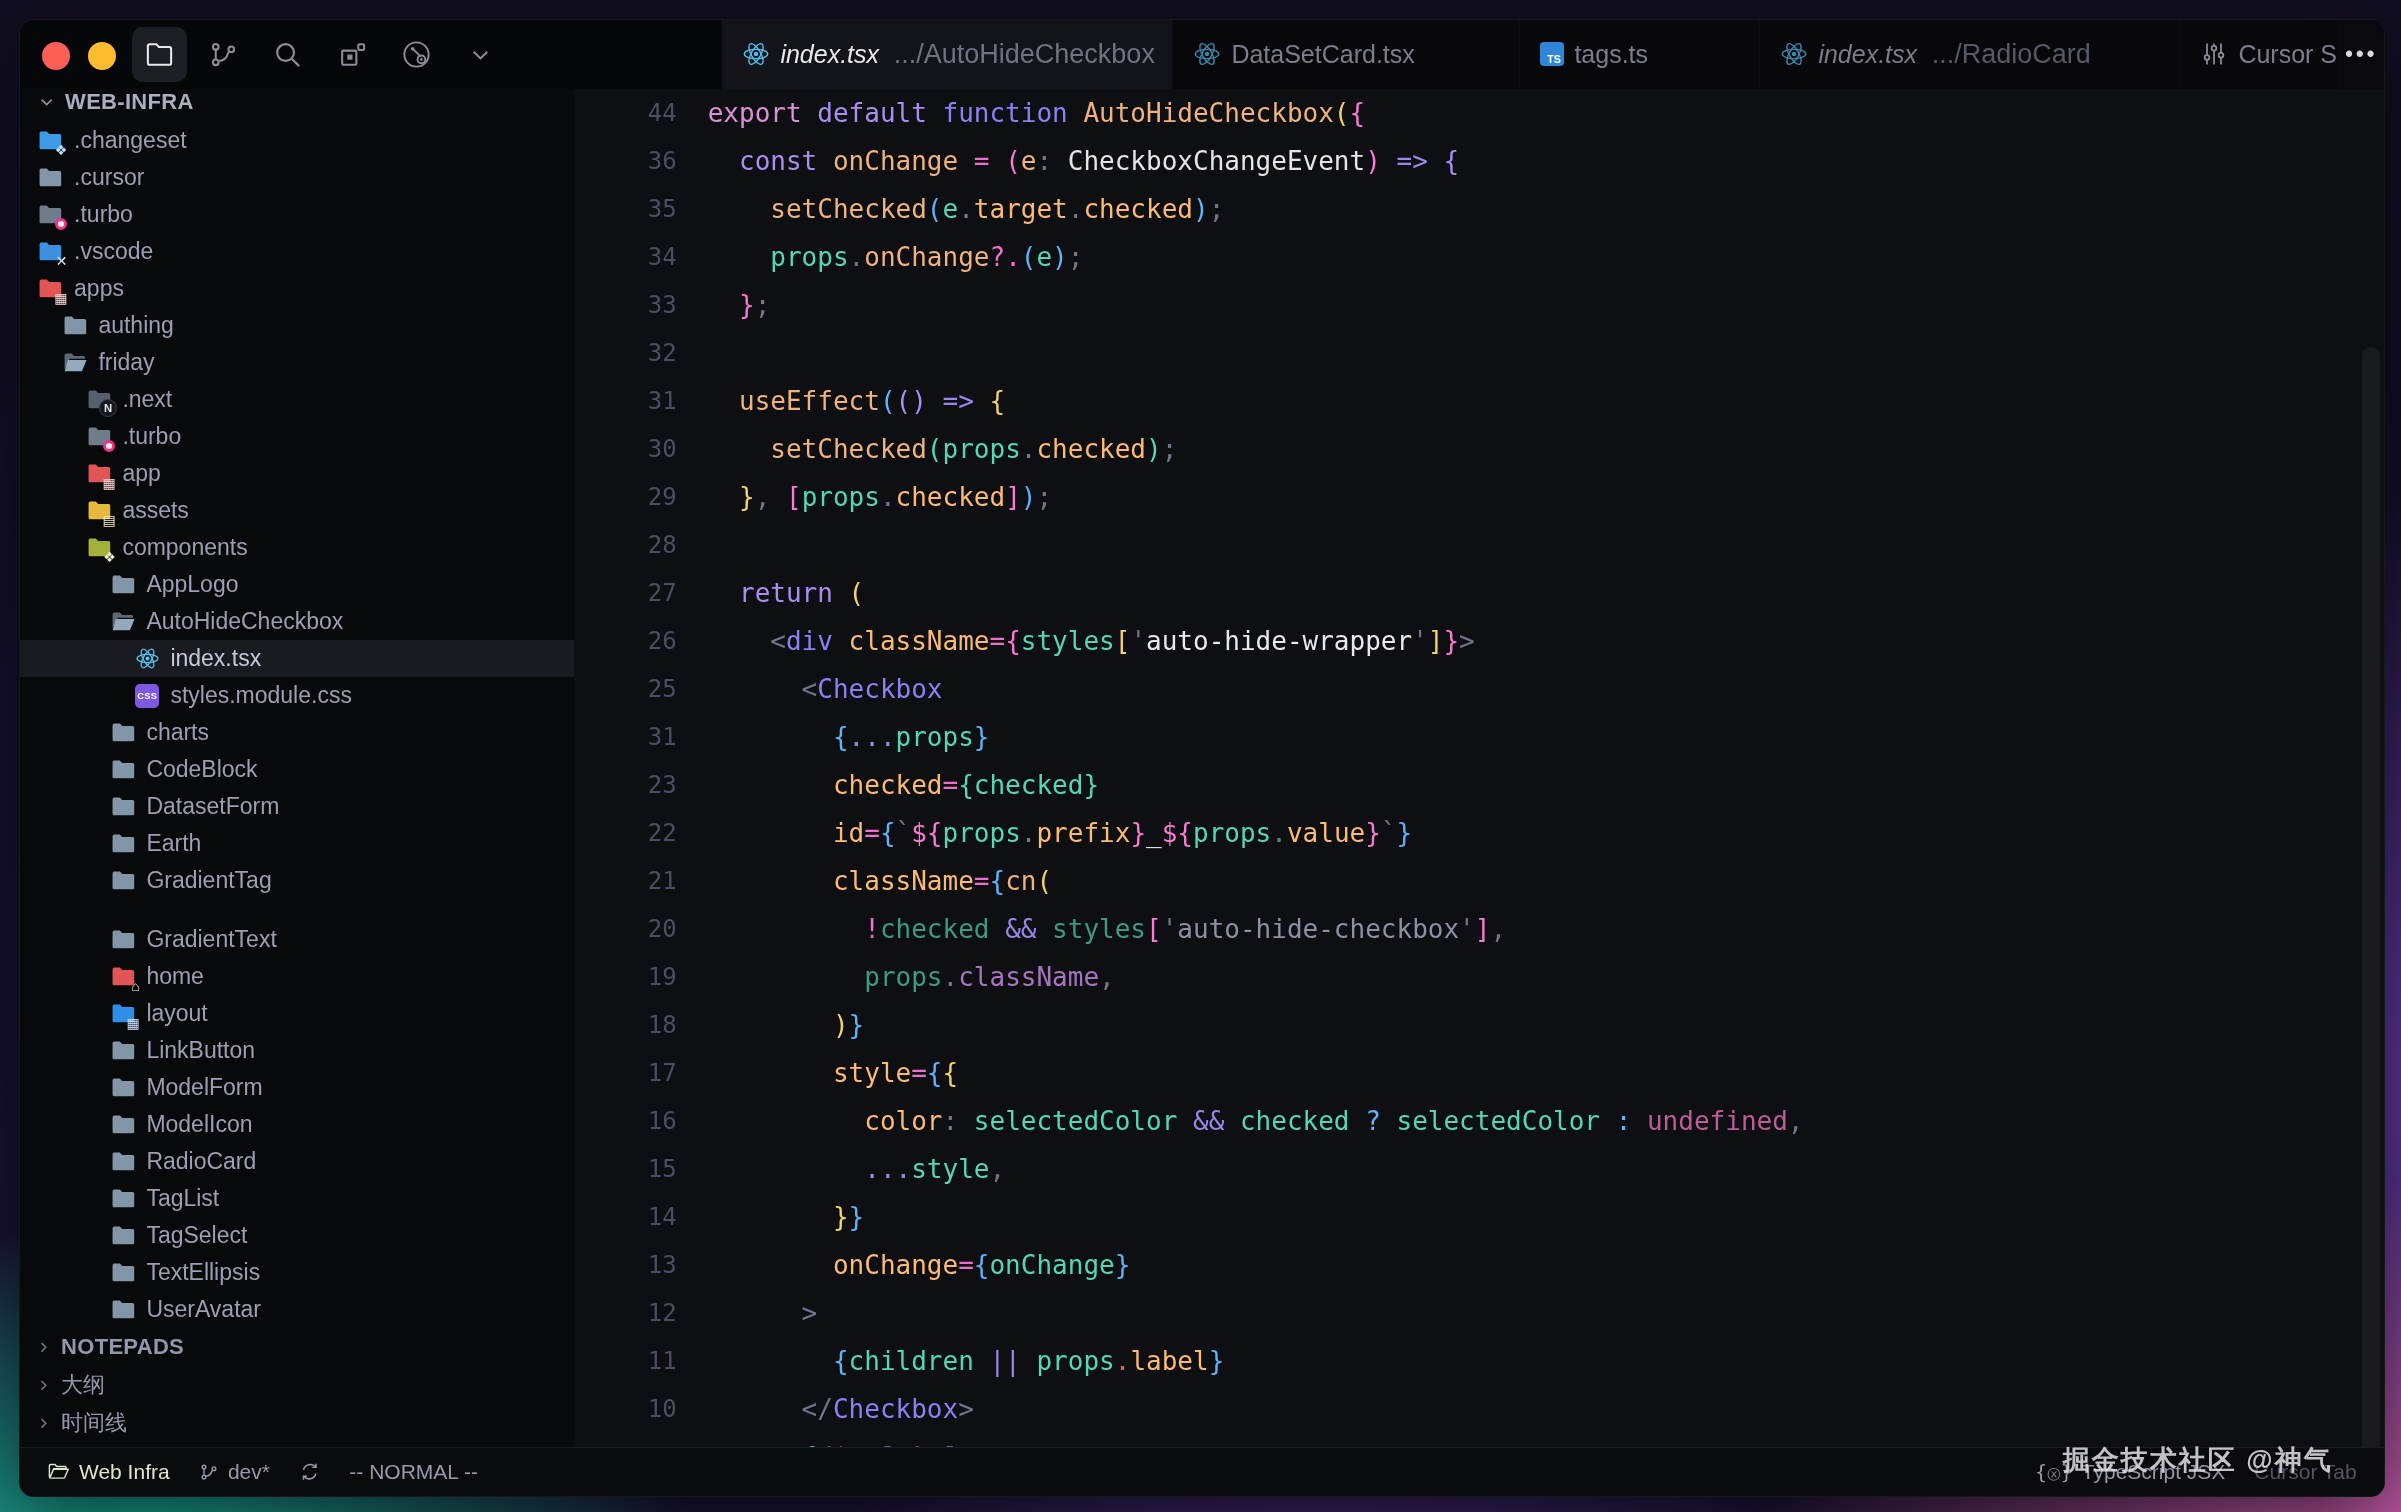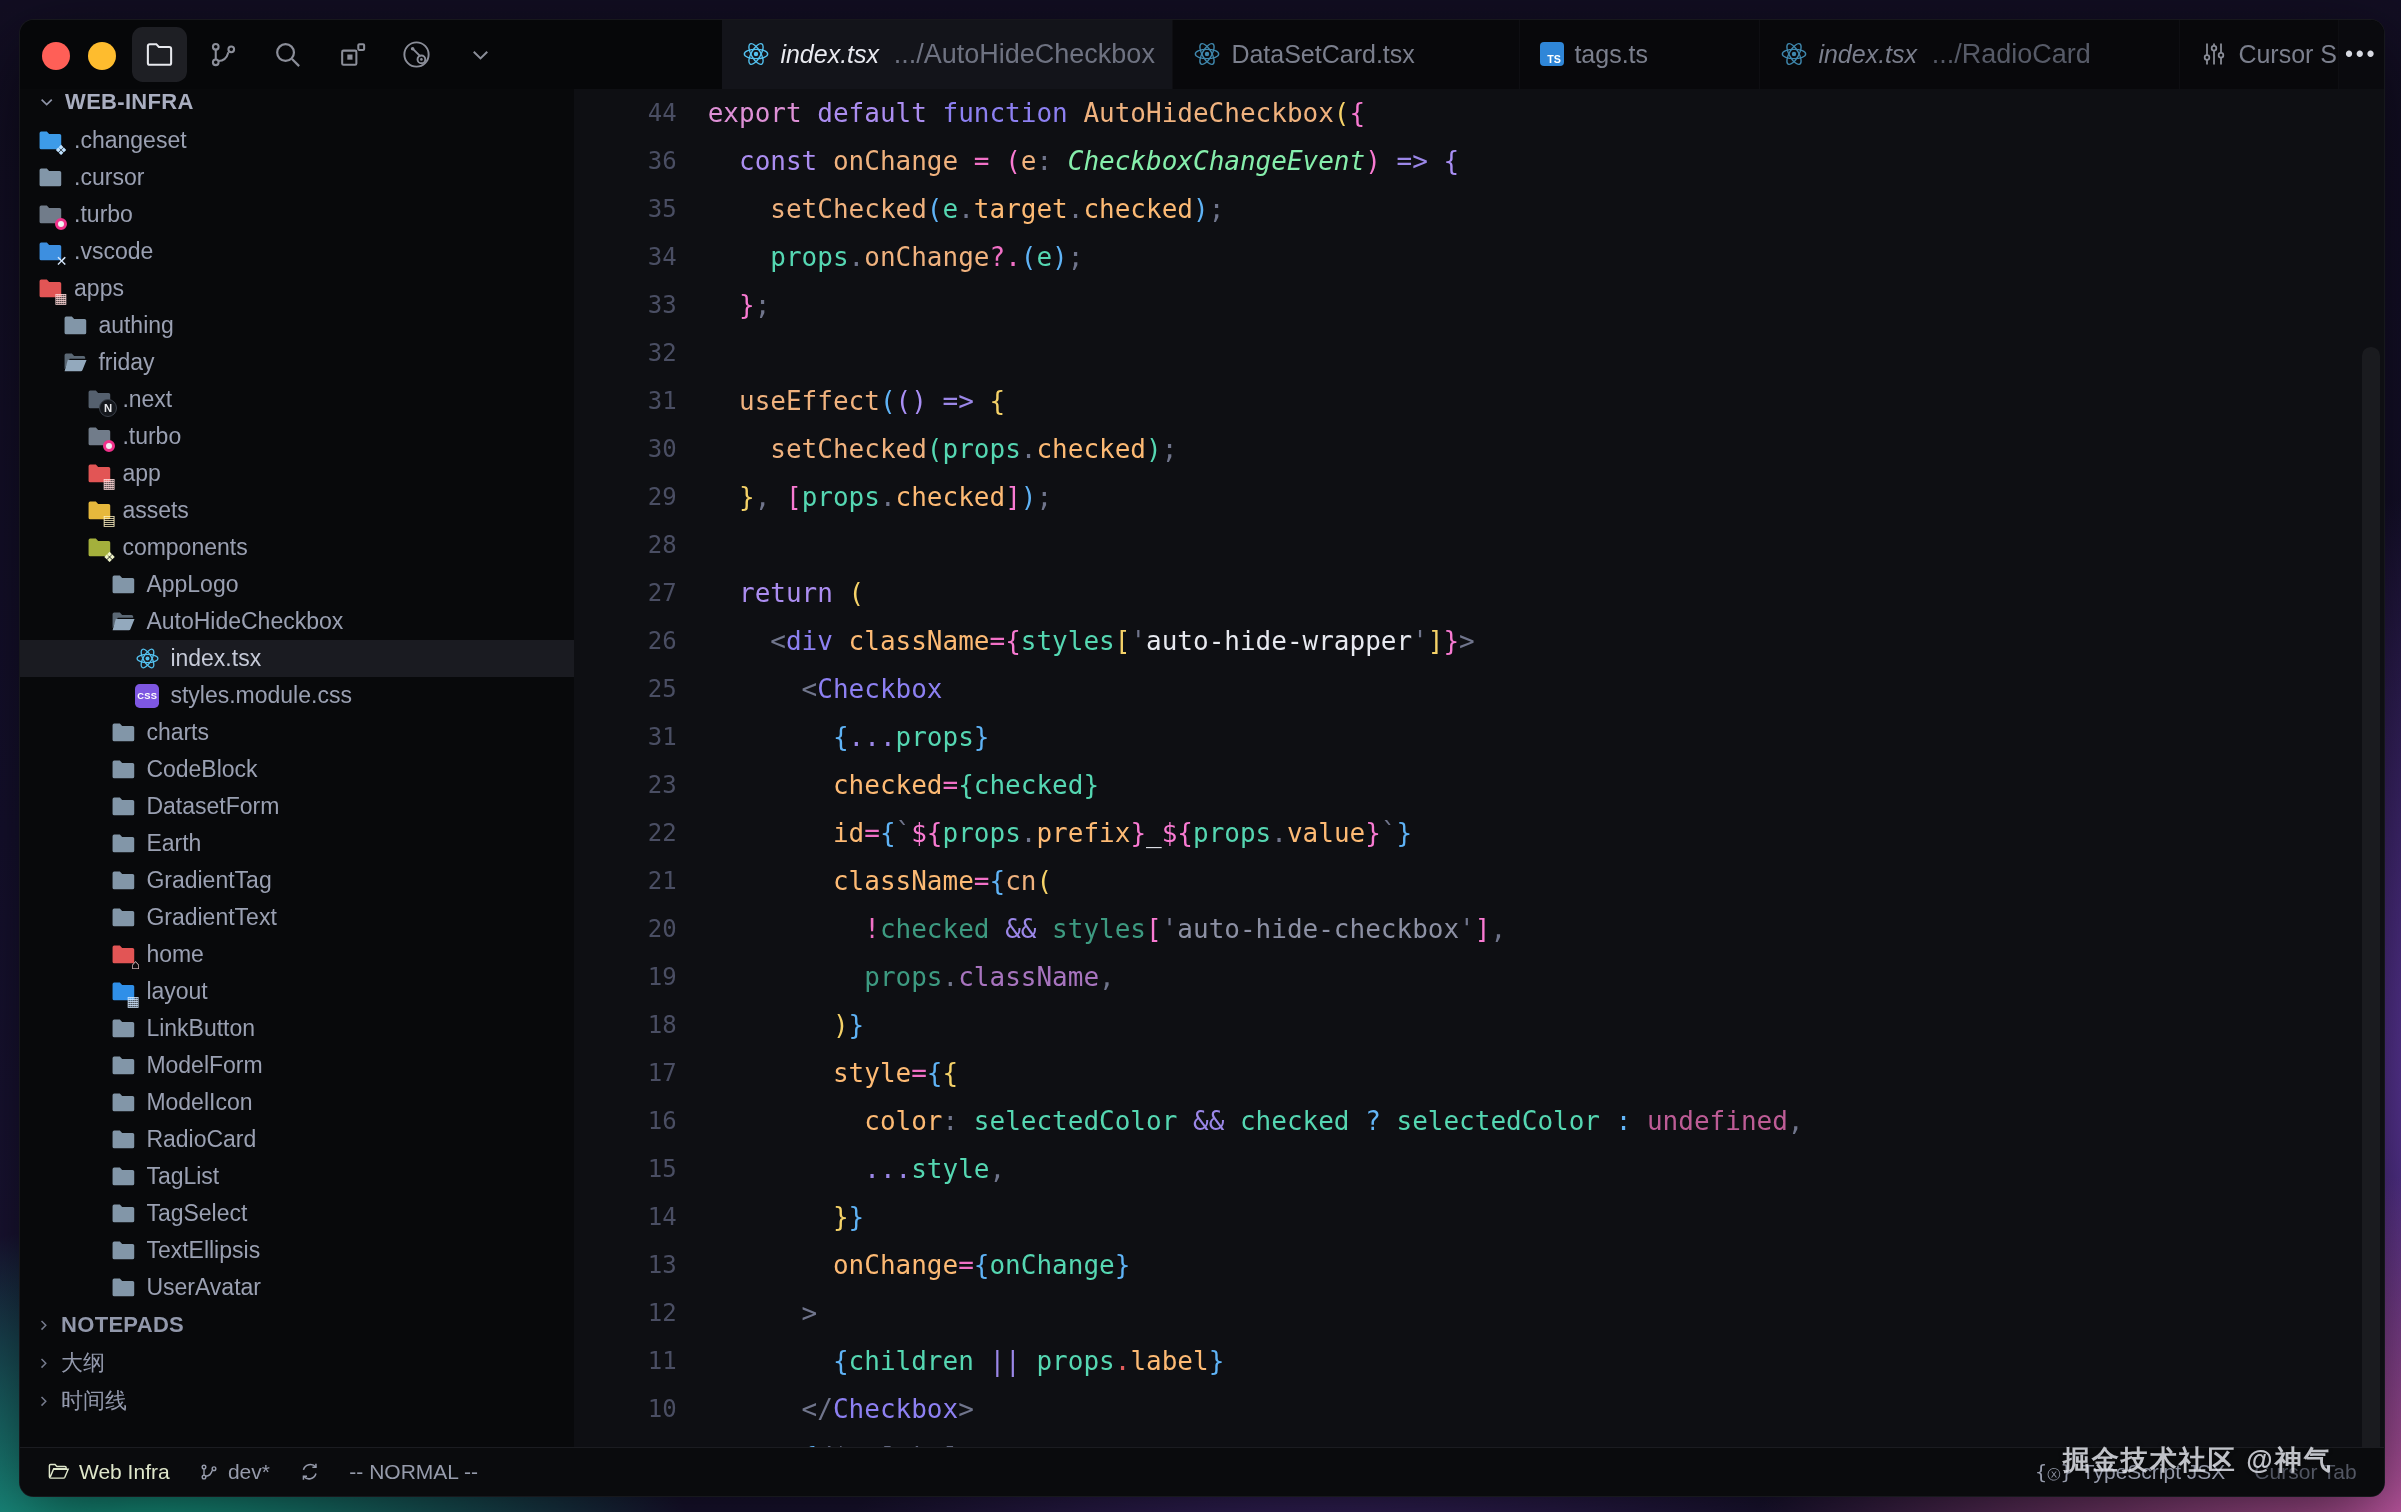--- a/index.html
+++ b/index.html
@@ -58,21 +58,21 @@
   .editor{position:absolute;left:554px;top:69px;right:0;bottom:0;background:#0e0f13;overflow:hidden;}
   .code-line{display:flex;height:48px;align-items:center;}
   .gutter{width:103px;flex:none;text-align:right;color:#4a4e63;
     font-family:"DejaVu Sans Mono",monospace;font-size:24px;}
   .ltext{margin-left:31px;font-family:"DejaVu Sans Mono",monospace;font-size:26px;white-space:pre;}
   .scrollthumb{position:absolute;right:4px;top:258px;width:17.4px;height:1108px;
     background:rgba(255,255,255,.05);border-radius:8.7px;}
   
   .c-kwx{color:#de90d6}.c-kw{color:#ab8df0}.c-kwf{color:#8d80f2}.c-tag{color:#8d80f2}
   .c-fn{color:#f0b27e}.c-va{color:#55d7b2}.c-vd{color:#3d9a81}.c-pr{color:#fdba74}
-  .c-pd{color:#a774be}.c-ty{color:#86efac;font-style:italic}.c-st{color:#e7e9f0}
+  .c-pd{color:#a774be}.c-ty{color:#e5e5e5;}.c-st{color:#e7e9f0}
   .c-sd{color:#8c90a4}.c-pu{color:#70758c}.c-op{color:#f170c6}.c-ov{color:#9b87e8}
   .c-qb{color:#63b5f7}.c-un{color:#bd5c96}.c-rd{color:#e05c5c}.c-cm{color:#61667c;font-style:italic}
   .c-by{color:#f5d268}.c-bp{color:#f97ad2}.c-bb{color:#5fb3f6}.c-bv{color:#a98ff5}
   .c-bt{color:#55d7b2}.c-pl{color:#a8acbc}
   
   .statusbar{position:absolute;left:0;right:0;bottom:0;height:49px;background:#0a0b0d;
     border-top:0.7px solid #1b1c21;display:flex;align-items:center;padding:0 27px;box-sizing:border-box;z-index:5;}
   .sb-left,.sb-right{display:flex;align-items:center;gap:29px;}
   .sb-right{margin-left:auto;}
   .sb-item{display:flex;align-items:center;gap:9.3px;font-size:21px;color:#969bab;}
@@ -381,21 +381,21 @@
             <span>Earth</span>
           </div>
           <div class="titem" style="padding-left: 91px;">
             <span class="ticon">
               <svg width="25" height="25" viewBox="0 0 24 24">
                 <path d="M1.5 5 q0-1.6 1.6-1.6 h5.4 l2.2 2.3 h10 q1.6 0 1.6 1.6 v11.6 q0 1.6 -1.6 1.6 h-17.6 q-1.6 0 -1.6-1.6 z" fill="#8296a8"></path>
               </svg>
             </span>
             <span>GradientTag</span>
           </div>
-          <div class="titem" style="padding-left: 91px;">
+          <div class="titem" style="padding-left: 91px; margin-top: 22px;">
             <span class="ticon">
               <svg width="25" height="25" viewBox="0 0 24 24">
                 <path d="M1.5 5 q0-1.6 1.6-1.6 h5.4 l2.2 2.3 h10 q1.6 0 1.6 1.6 v11.6 q0 1.6 -1.6 1.6 h-17.6 q-1.6 0 -1.6-1.6 z" fill="#8296a8"></path>
               </svg>
             </span>
             <span>GradientText</span>
           </div>
           <div class="titem" style="padding-left: 91px;">
             <span class="ticon">
               <svg width="25" height="25" viewBox="0 0 24 24">

